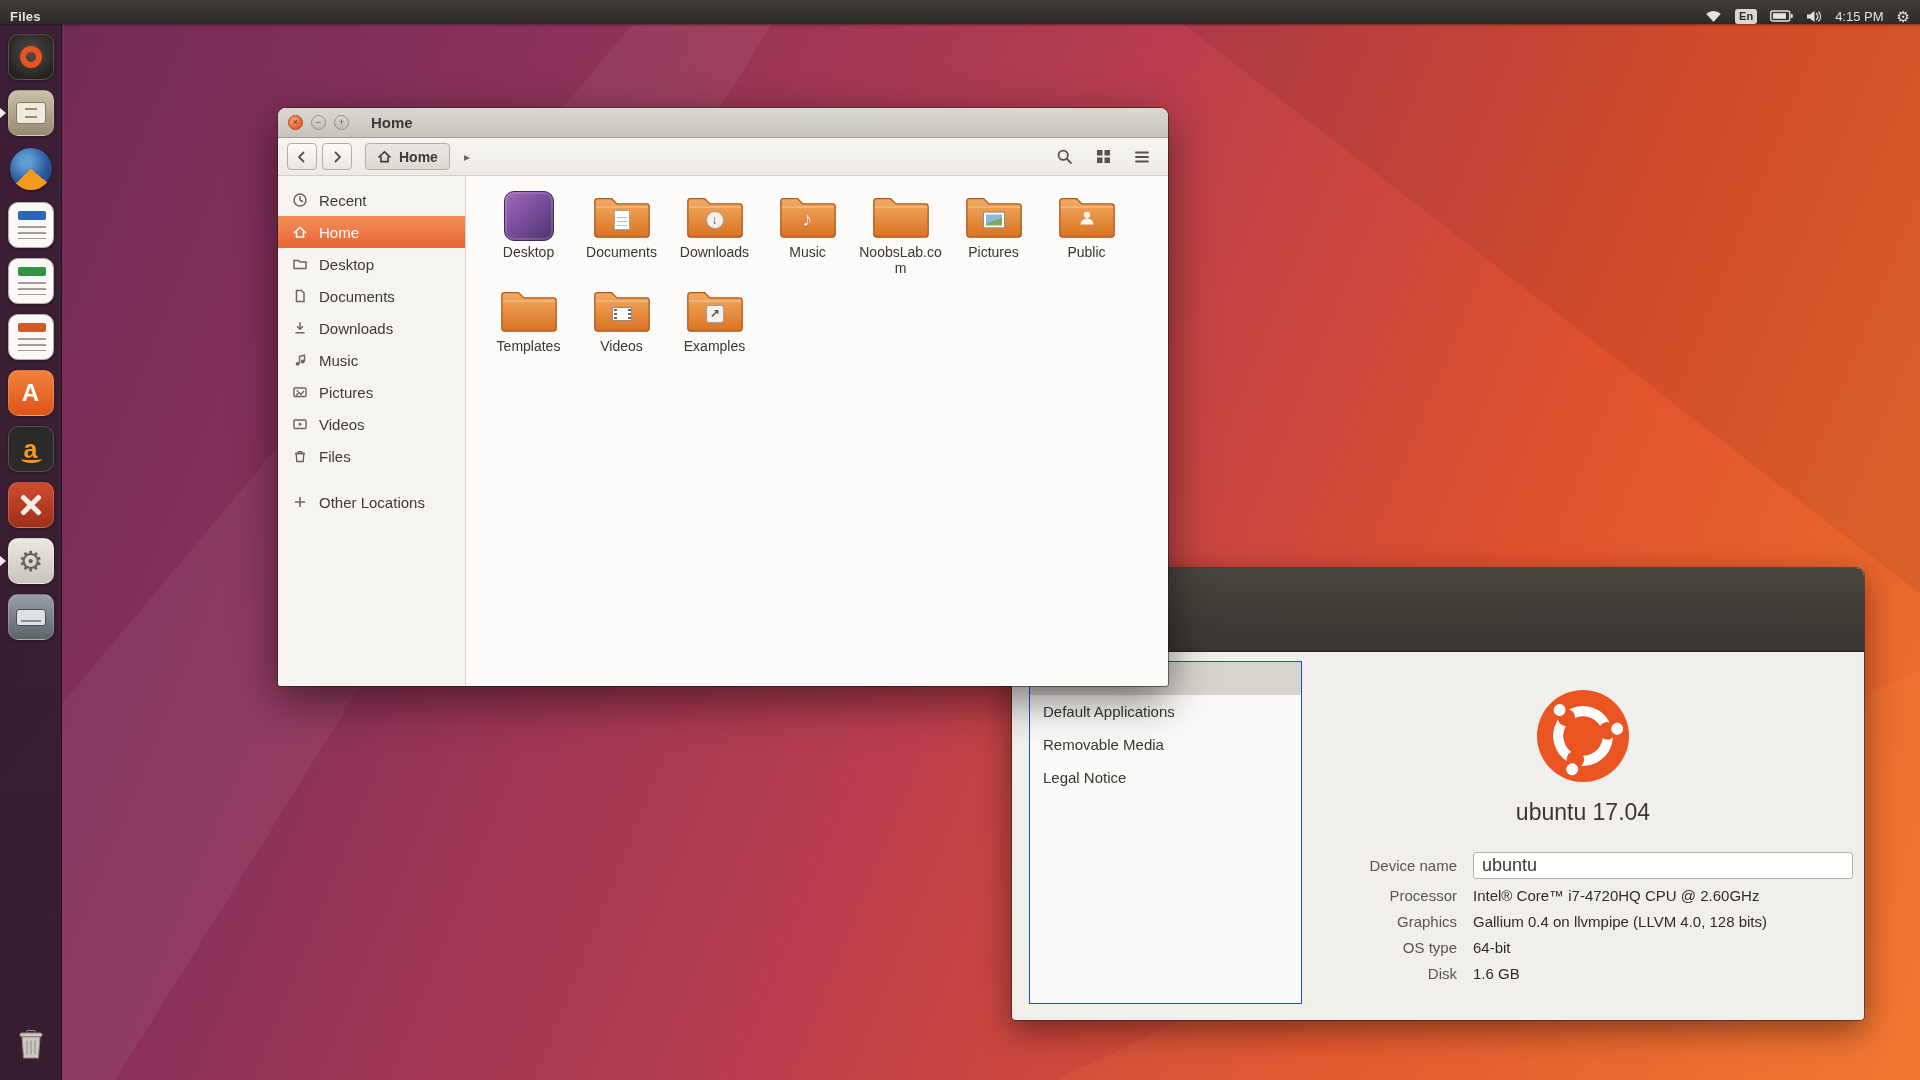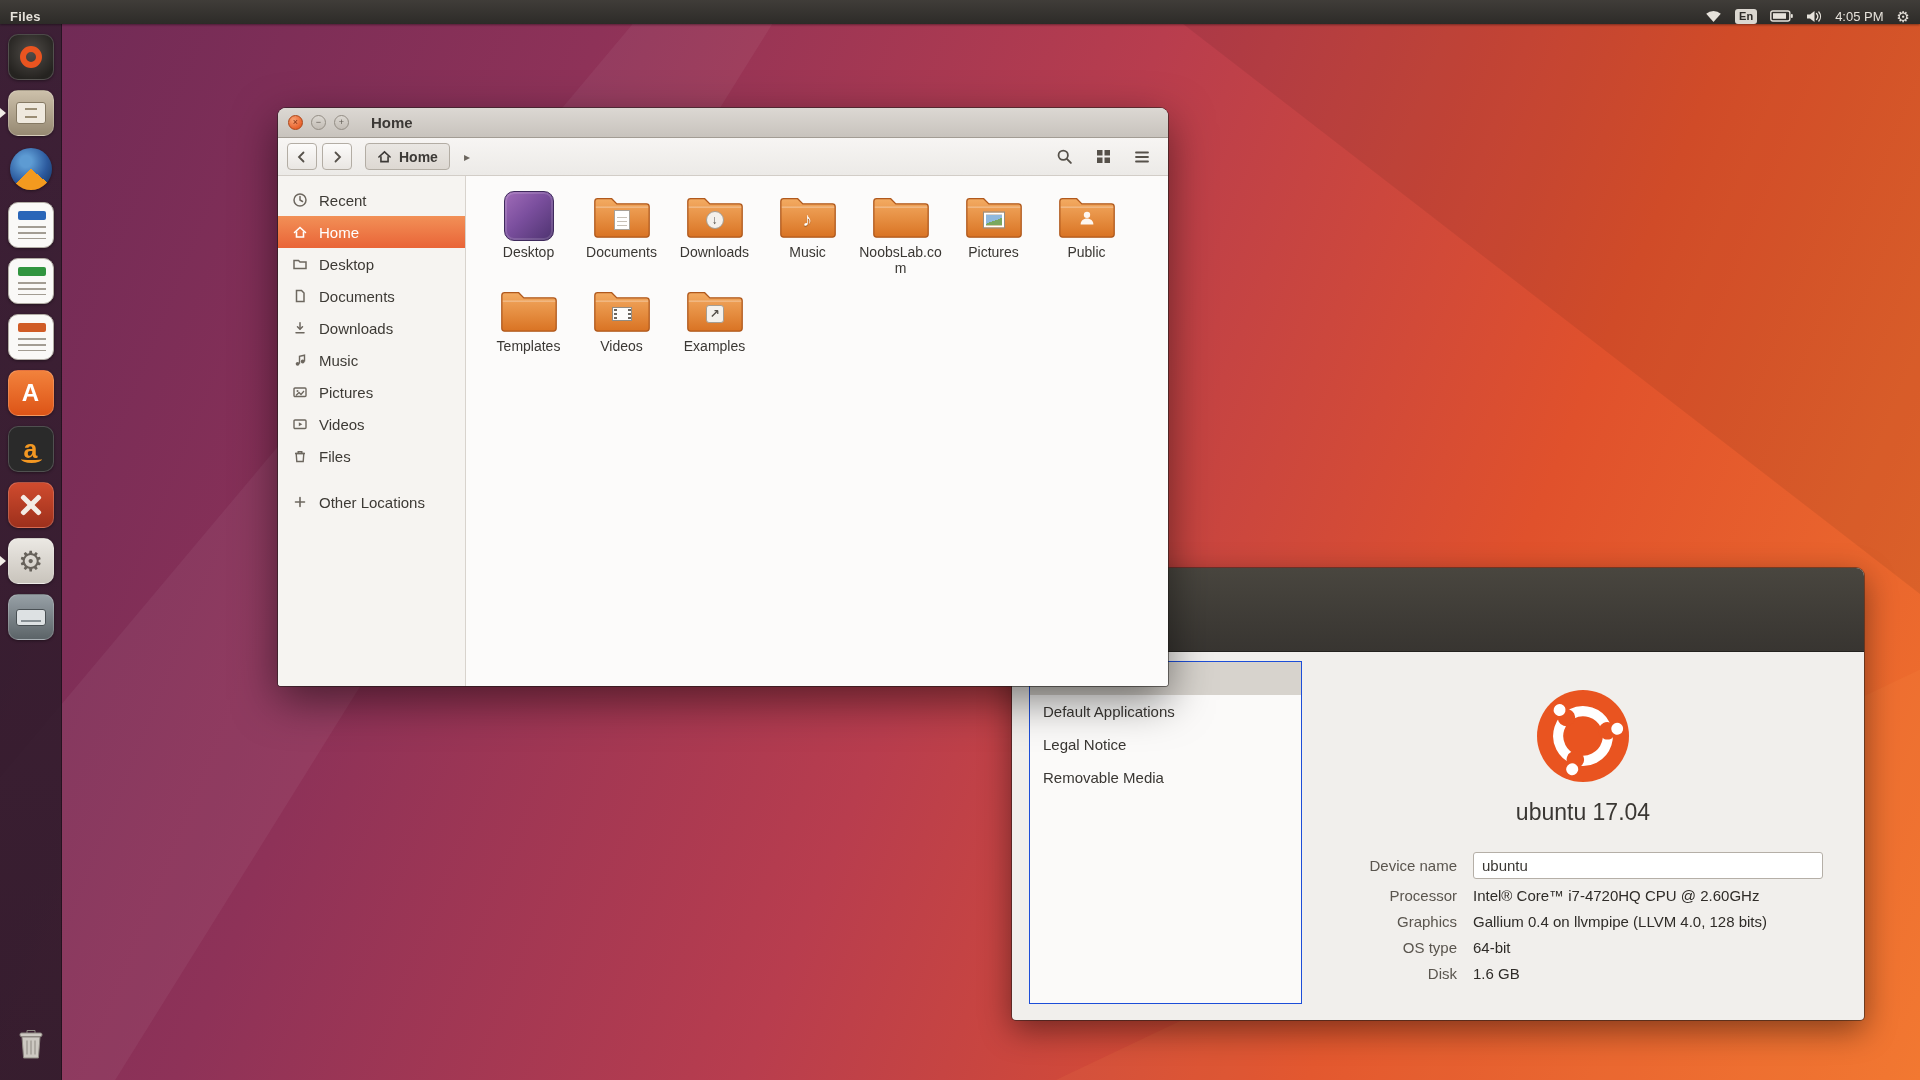--- a/index.html
+++ b/index.html
@@ -91,21 +91,21 @@
   .lrow{height:33px;display:flex;align-items:center;padding-left:13px;font-size:15px;color:#3a3733}
   .lrow-selected{background:#d7d3cd}
   .sw-content{position:absolute;left:300px;top:9px;right:10px;bottom:10px}
   .logo{width:92px;height:92px;margin:29px auto 0;display:block}
   .os-title{text-align:center;font-size:23px;color:#3a3733;margin-top:17px}
   .fields{margin-top:24px;display:flex;flex-direction:column;gap:3px}
   .frow{display:flex;align-items:center;min-height:23px;gap:16px}
   .frow-device{min-height:31px}
   .flabel{width:145px;text-align:right;color:#5a554e;font-size:15px;flex:none}
   .fvalue{font-size:15px;color:#2f2c28}
-  .finput{width:350px;height:27px;border:1px solid #b5afa7;border-radius:3px;padding:4px 8px;font-size:15px;color:#3a3733;background:#fff;font-family:inherit}
+  .finput{width:380px;height:27px;border:1px solid #b5afa7;border-radius:3px;padding:4px 8px;font-size:18px;color:#3a3733;background:#fff;font-family:inherit}
 </style>
 </head>
 <body>
 
 <svg width="0" height="0" style="position:absolute">
   <defs>
     <linearGradient id="gradFolder" x1="0" y1="0" x2="0" y2="1">
       <stop offset="0" stop-color="#f3ab62"></stop>
       <stop offset="1" stop-color="#d97323"></stop>
     </linearGradient>
@@ -133,21 +133,21 @@
           <rect x="3" y="3.2" width="13" height="5.6" fill="#e6e2db"></rect>
           <rect x="20.8" y="4" width="2" height="4" rx="1" fill="#e6e2db"></rect>
         </svg>
     </span>
     <span class="tb-ico">
       <svg width="16" height="13" viewBox="0 0 16 13">
           <path d="M1 4.5h3L8.5 1v11L4 8.5H1z" fill="#e6e2db"></path>
           <path d="M10.5 3.5a4.5 4.5 0 0 1 0 6M12.8 2a7 7 0 0 1 0 9" stroke="#e6e2db" stroke-width="1.3" fill="none" stroke-linecap="round"></path>
         </svg>
     </span>
-    <span>4:05 PM</span>
+    <span>4:15 PM</span>
     <span class="tb-gear">⚙</span>
   </div>
 </div>
 
 <div class="launcher">
   <div class="litem">
     <span class="lic ic-dash">
         <span class="cof"></span>
       </span>
   </div>
@@ -217,22 +217,22 @@
 </div>
 
 <div class="sw">
   <div class="sw-header">
     <div class="allset-btn">All Settings</div>
   </div>
   <div class="sw-body">
     <div class="sw-list">
       <div class="lrow lrow-selected"></div>
       <div class="lrow">Default Applications</div>
+      <div class="lrow">Removable Media</div>
       <div class="lrow">Legal Notice</div>
-      <div class="lrow">Removable Media</div>
     </div>
     <div class="sw-content">
       <svg class="logo" viewBox="0 0 100 100">
         <circle cx="50" cy="50" r="50" fill="#e95420"></circle>
         <g transform="rotate(18 50 50)">
           <circle cx="50" cy="50" r="27" fill="none" stroke="#ffffff" stroke-width="11"></circle>
           <circle cx="50" cy="77" r="9.5" fill="#e95420"></circle>
           <circle cx="26.6" cy="36.5" r="9.5" fill="#e95420"></circle>
           <circle cx="73.4" cy="36.5" r="9.5" fill="#e95420"></circle>
           <circle cx="50" cy="88" r="6.5" fill="#ffffff"></circle>

